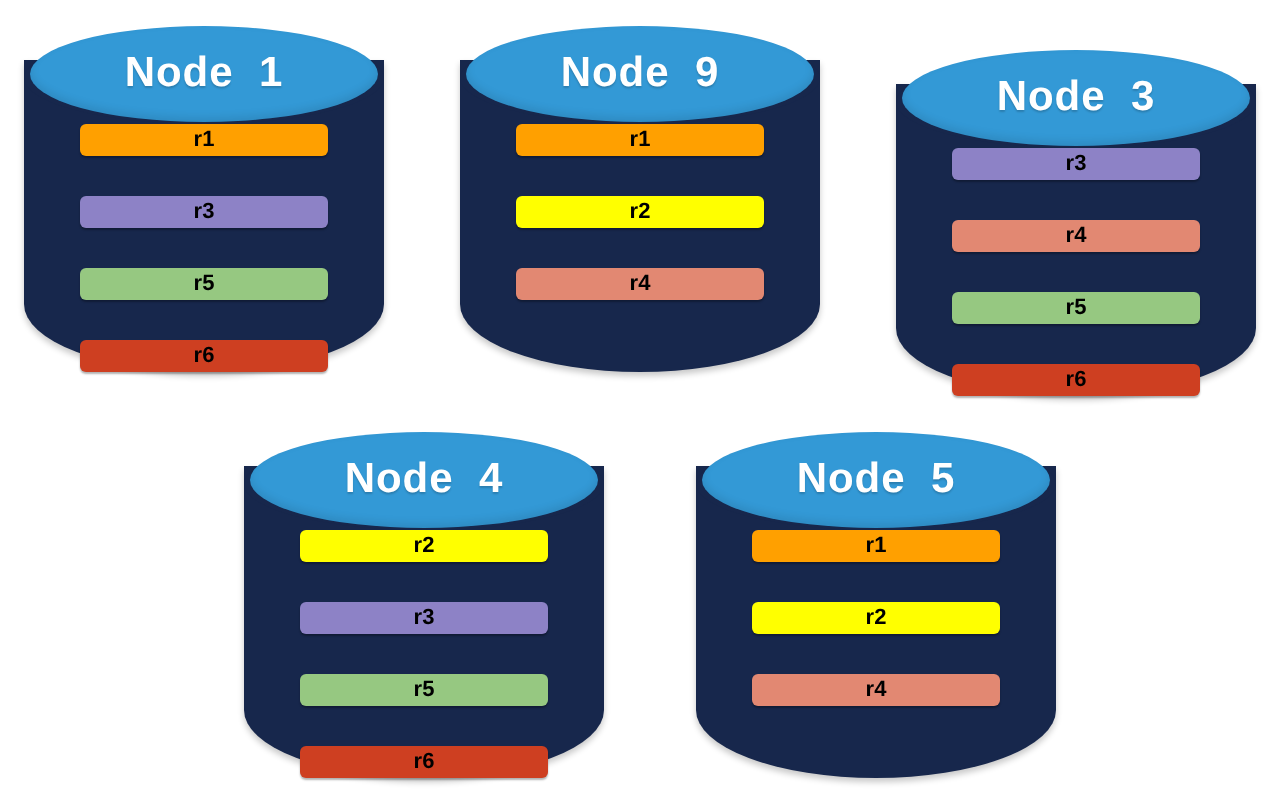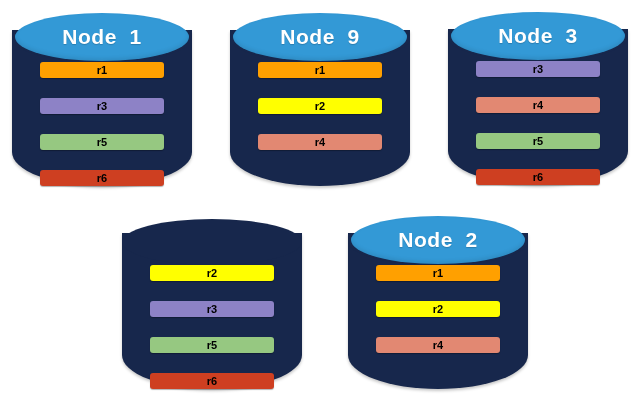--- a/index.html
+++ b/index.html
@@ -121,48 +121,51 @@
       <div class="node-rim" style="background: rgb(23, 39, 76);"></div>
       <div class="node-top" style="background: rgb(51, 153, 214);">
         <span class="node-title" style="color: rgb(255, 255, 255);">Node  9</span>
       </div>
       <div class="replica-list">
         <div class="replica" style="background: rgb(255, 160, 0); color: rgb(0, 0, 0);">r1</div>
         <div class="replica" style="background: rgb(255, 255, 0); color: rgb(0, 0, 0);">r2</div>
         <div class="replica" style="background: rgb(226, 136, 114); color: rgb(0, 0, 0);">r4</div>
       </div>
     </div>
-    <div class="node" style="left: 448px; top: 7px;">
+    <div class="node" style="left: 448px; top: 20px;">
       <div class="node-body" style="background: rgb(23, 39, 76);"></div>
       <div class="node-rim" style="background: rgb(23, 39, 76);"></div>
       <div class="node-top" style="background: rgb(51, 153, 214);">
         <span class="node-title" style="color: rgb(255, 255, 255);">Node  3</span>
       </div>
       <div class="replica-list">
         <div class="replica" style="background: rgb(141, 130, 198); color: rgb(0, 0, 0);">r3</div>
         <div class="replica" style="background: rgb(226, 136, 114); color: rgb(0, 0, 0);">r4</div>
         <div class="replica" style="background: rgb(150, 200, 129); color: rgb(0, 0, 0);">r5</div>
         <div class="replica" style="background: rgb(206, 63, 33); color: rgb(0, 0, 0);">r6</div>
       </div>
     </div>
     <div class="node" style="left: 122px; top: 211px;">
       <div class="node-body" style="background: rgb(23, 39, 76);"></div>
       <div class="node-rim" style="background: rgb(23, 39, 76);"></div>
+      <div class="node-top" style="background: rgb(51, 153, 214);">
+        <span class="node-title" style="color: rgb(255, 255, 255);">Node  4</span>
+      </div>
       <div class="replica-list">
         <div class="replica" style="background: rgb(255, 255, 0); color: rgb(0, 0, 0);">r2</div>
         <div class="replica" style="background: rgb(141, 130, 198); color: rgb(0, 0, 0);">r3</div>
         <div class="replica" style="background: rgb(150, 200, 129); color: rgb(0, 0, 0);">r5</div>
         <div class="replica" style="background: rgb(206, 63, 33); color: rgb(0, 0, 0);">r6</div>
       </div>
     </div>
     <div class="node" style="left: 348px; top: 211px;">
       <div class="node-body" style="background: rgb(23, 39, 76);"></div>
       <div class="node-rim" style="background: rgb(23, 39, 76);"></div>
       <div class="node-top" style="background: rgb(51, 153, 214);">
-        <span class="node-title" style="color: rgb(255, 255, 255);">Node  2</span>
+        <span class="node-title" style="color: rgb(255, 255, 255);">Node  5</span>
       </div>
       <div class="replica-list">
         <div class="replica" style="background: rgb(255, 160, 0); color: rgb(0, 0, 0);">r1</div>
         <div class="replica" style="background: rgb(255, 255, 0); color: rgb(0, 0, 0);">r2</div>
         <div class="replica" style="background: rgb(226, 136, 114); color: rgb(0, 0, 0);">r4</div>
       </div>
     </div>
   </div>
 
 </body></html>

